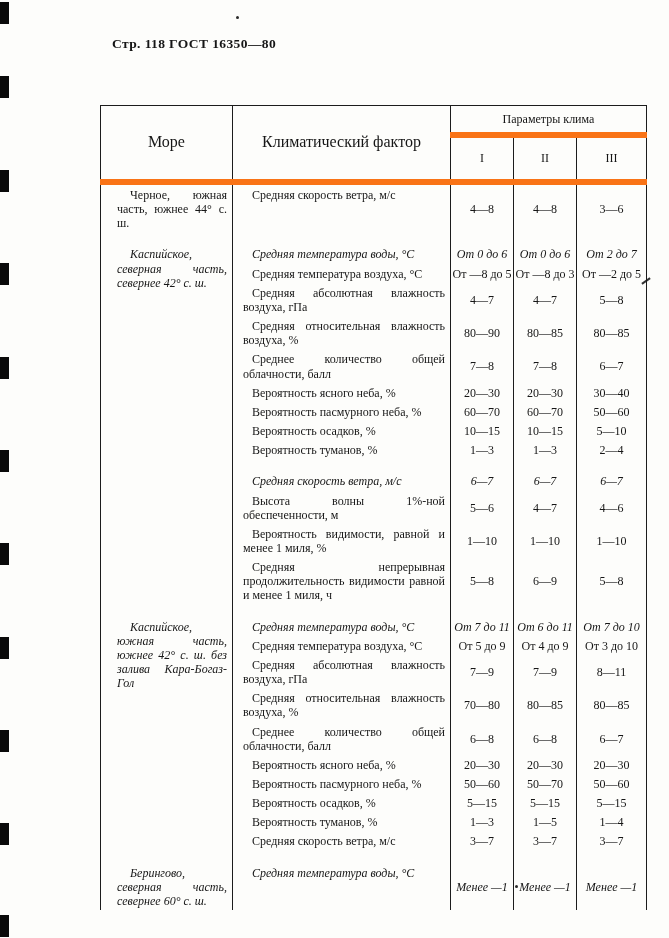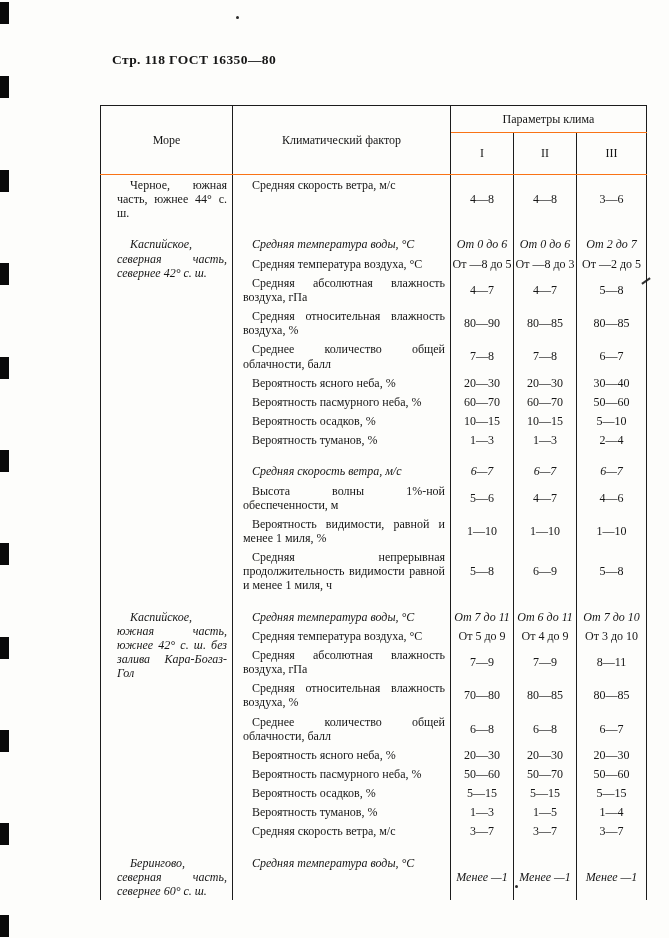--- a/index.html
+++ b/index.html
@@ -17,40 +17,40 @@
   }
   .artifact-dot {
     position: absolute; width: 3px; height: 3px; border-radius: 50%;
     background: #2a2a2a;
   }
   .artifact-tick {
     position: absolute; width: 10px; height: 2px; background: #333;
     transform: rotate(-35deg);
   }
   .page-header {
-    position: absolute; left: 112px; top: 52px;
+    position: absolute; left: 112px; top: 36px;
     font-size: 13.5px; font-weight: bold; letter-spacing: 0.4px;
     white-space: nowrap;
   }
   table.gost-table {
     position: absolute; left: 100px; top: 105px;
     width: 546px;
     border-collapse: collapse; table-layout: fixed;
     font-size: 12px; line-height: 1.18;
   }
   .gost-table th, .gost-table td {
     border-left: 1px solid #1c1c1c;
     border-right: 1px solid #1c1c1c;
     font-weight: normal;
   }
   .gost-table thead tr:first-child th { border-top: 1px solid #1c1c1c; }
-  .gost-table thead th { border-bottom: 1px solid #f97316; text-align: center; vertical-align: middle; }
+  .gost-table thead th { border-bottom: 6px solid #f97316; text-align: center; vertical-align: middle; }
   th.h-group { height: 24px; }
   th.h-num { height: 39px; }
-  th.h-sea, th.h-factor { font-size: 12px; }
+  th.h-sea, th.h-factor { font-size: 16px; }
   td.sea-cell {
     vertical-align: top; text-align: justify;
     padding: 3px 5px 2px 16px; text-indent: 13px;
   }
   td.factor-cell {
     vertical-align: top; text-align: justify;
     padding: 3px 5px 2px 10px; text-indent: 9px;
   }
   td.value-cell {
     vertical-align: middle; text-align: center;

